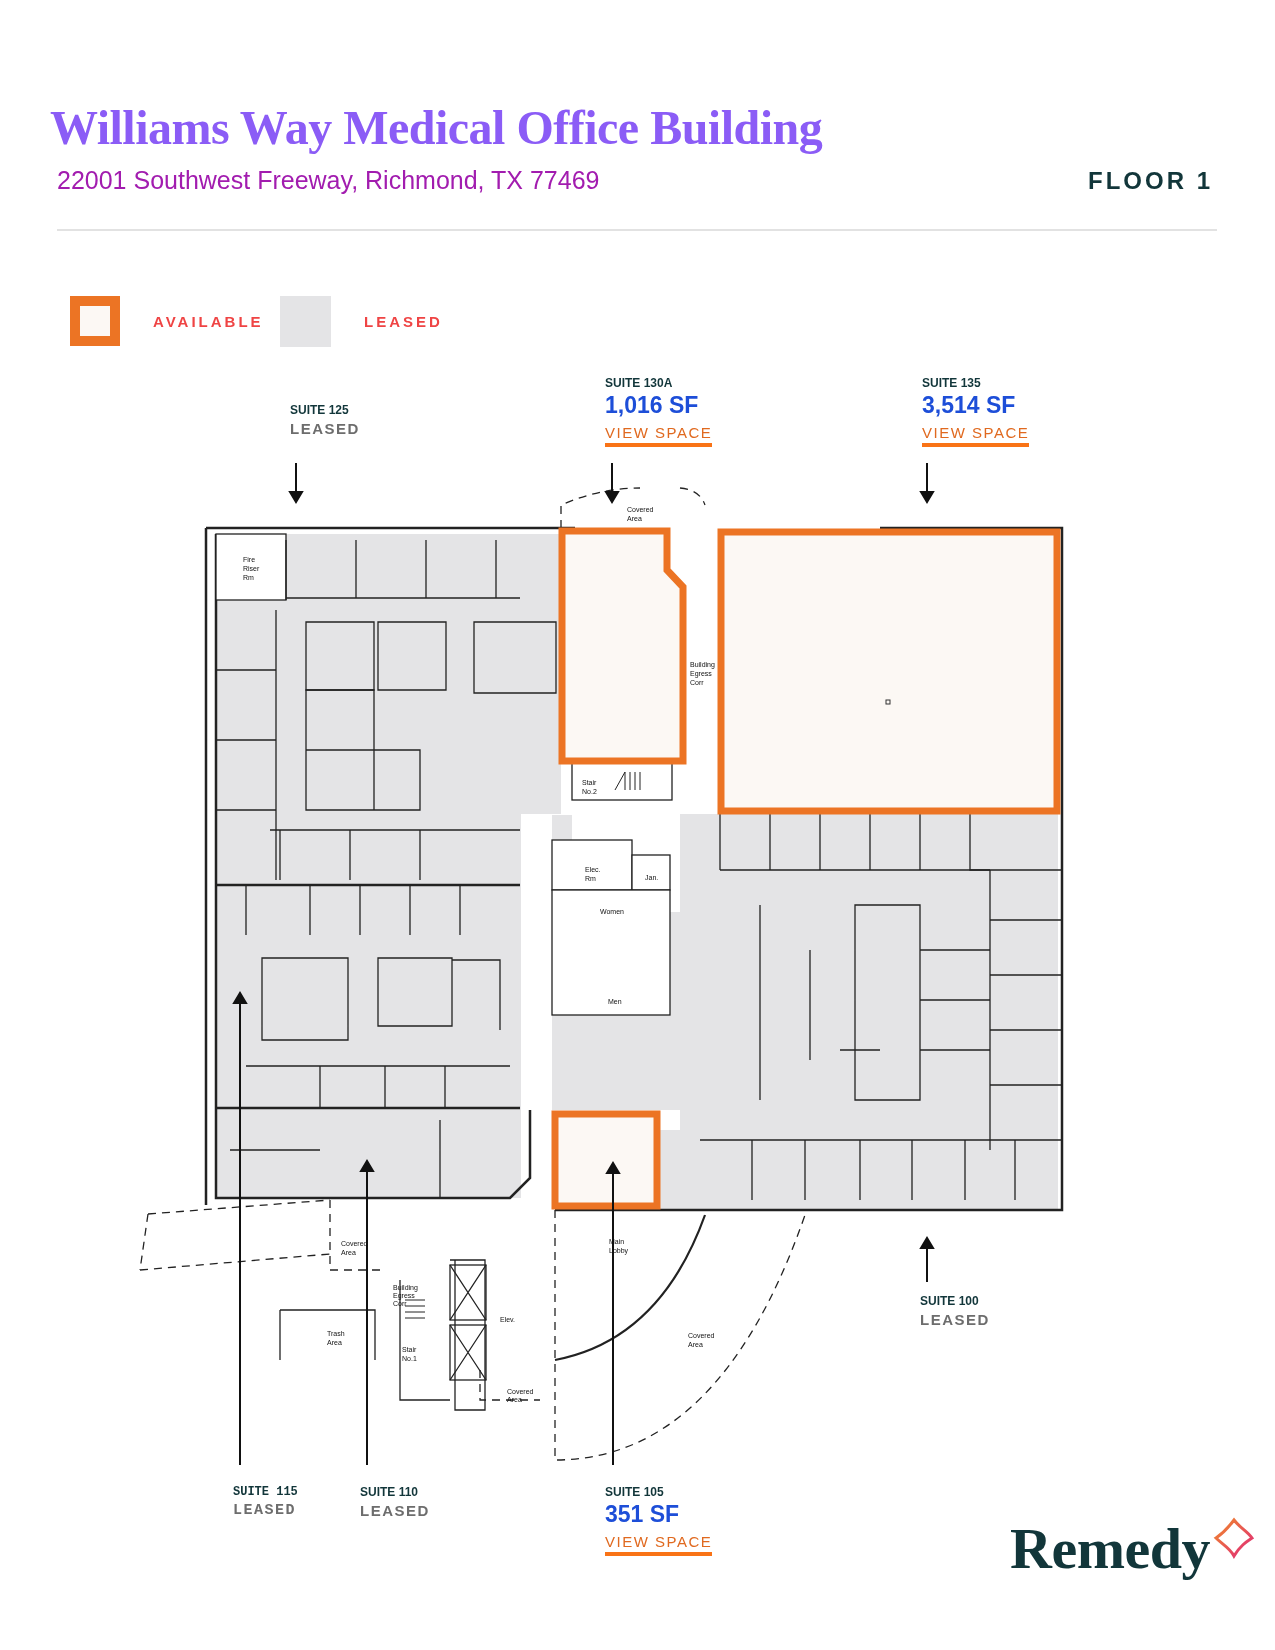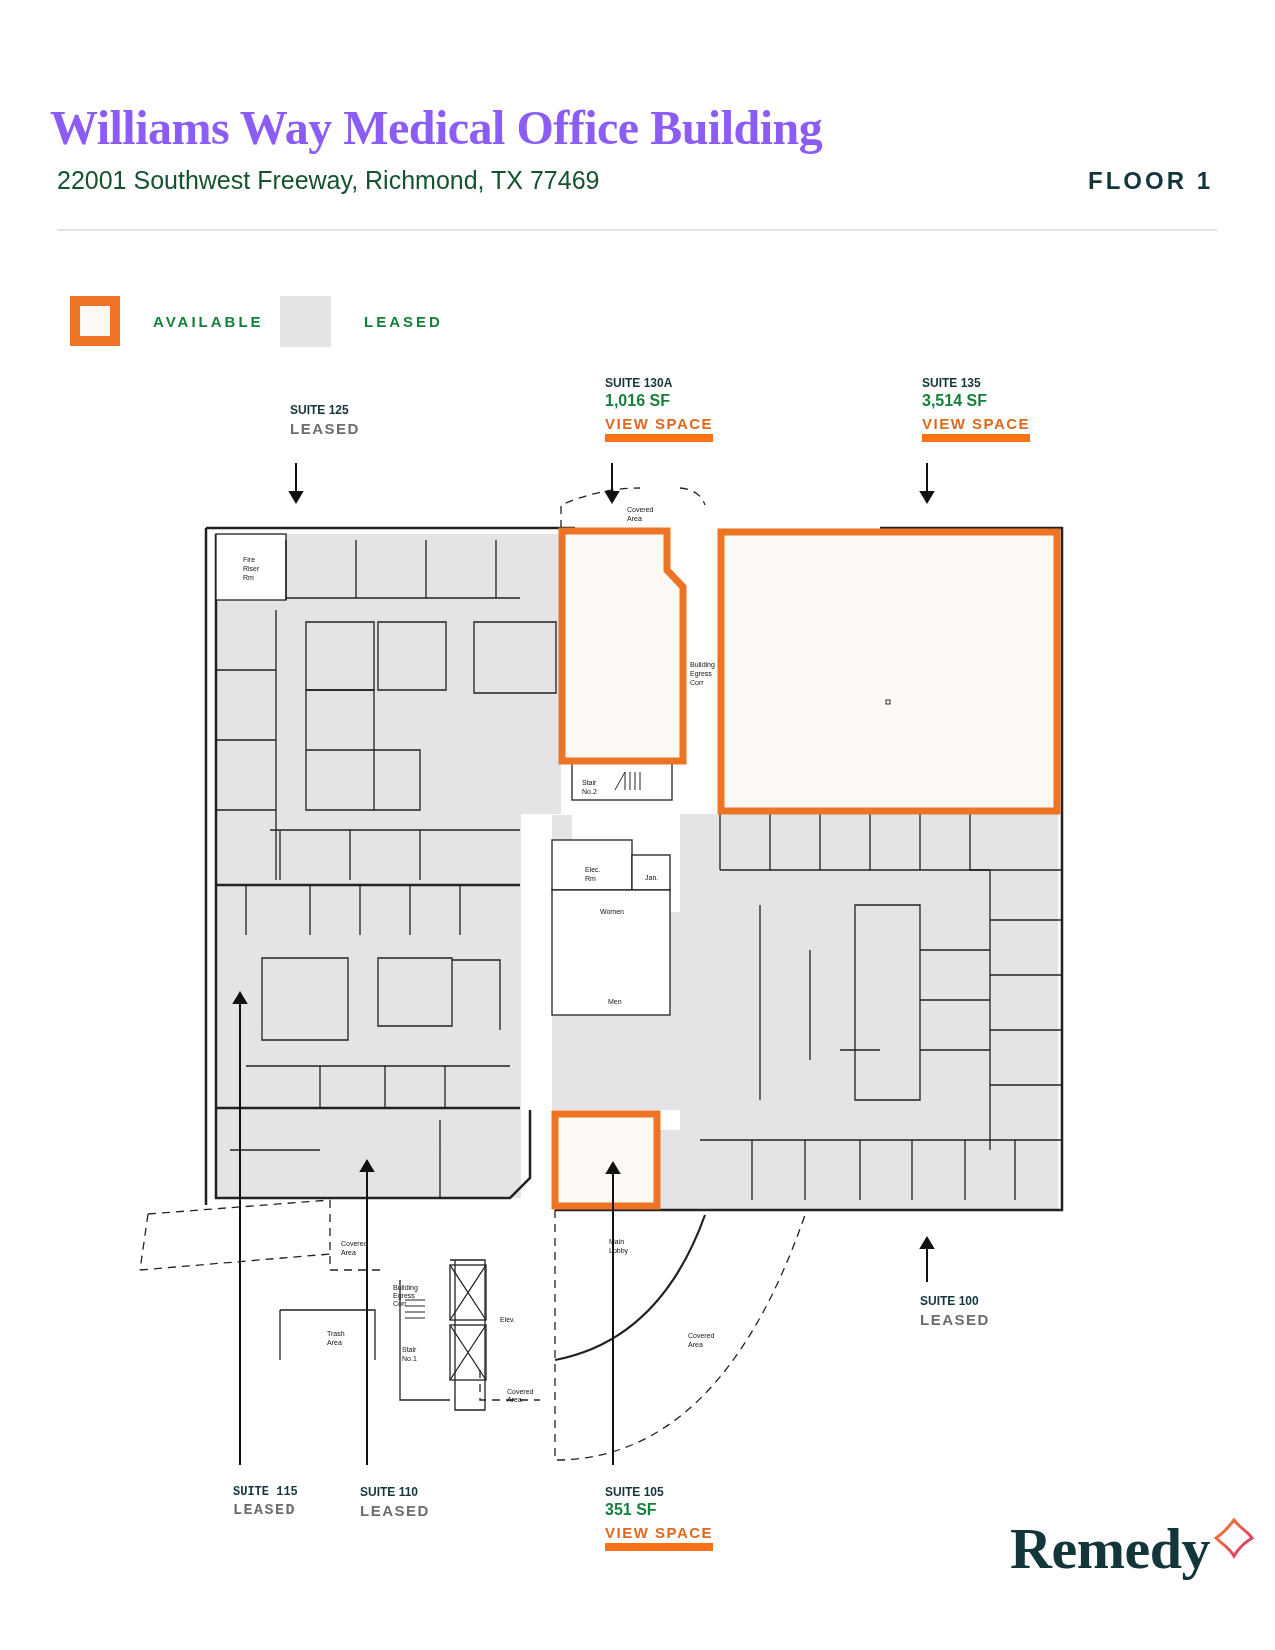--- a/index.html
+++ b/index.html
@@ -1,34 +1,34 @@
 <!DOCTYPE html>
 <html><head>
 <meta charset="utf-8">
 <style>
   html, body { margin:0; padding:0; background:#ffffff; }
   body { width:1275px; height:1650px; position:relative; overflow:hidden;
          font-family:"Liberation Sans", sans-serif; color:#12363a; }
   .title { position:absolute; left:50px; top:100px; font-family:"Liberation Serif", serif;
            font-size:48px; font-weight:bold; color:#8b5cf6; letter-spacing:-0.5px; white-space:nowrap; }
-  .address { position:absolute; left:57px; top:166px; font-size:25px; color:#14532d; white-space:nowrap; }
+  .address { position:absolute; left:57px; top:166px; font-size:25px; color:#a21caf; white-space:nowrap; }
   .floor { position:absolute; right:62px; top:167px; font-size:24px; font-weight:bold; letter-spacing:3px; color:#12363a;margin-left:23px; }
   .rule { position:absolute; left:57px; top:229px; width:1160px; height:2px; background:#e2e2e2; }
 
   .legend-item { position:absolute; top:296px; display:flex; align-items:center; }
   .sw-avail { width:40px; height:40px; box-sizing:border-box; border:9px solid #ec7424; background:#fcf8f4; }
   .sw-leased { width:51px; height:51px; background:#e4e4e6; }
-  .legend-label { font-size:15px; font-weight:bold; letter-spacing:3px; margin-left:33px; color:#15803d; }
+  .legend-label { font-size:15px; font-weight:bold; letter-spacing:3px; margin-left:33px; color:#ef4444; }
 
   .suite-label { position:absolute; line-height:1.25; }
   .suite-name { font-size:12px; font-weight:bold; color:#12363a; white-space:nowrap; }
-  .suite-sf { font-size:16px; font-weight:bold; color:#15803d; white-space:nowrap; }
+  .suite-sf { font-size:23px; font-weight:bold; color:#1d4ed8; white-space:nowrap; }
   .suite-status { font-size:15px; font-weight:bold; letter-spacing:1.5px; color:#6d6d6d; margin-top:2px; }
-  .suite-link { display:inline-block; font-size:15px; font-weight:bold; letter-spacing:1.5px; color:#e0691f;
-                border-bottom:8px solid #f97316; margin-top:4px; cursor:pointer; text-decoration:none; }
+  .suite-link { display:inline-block; font-size:15px; font-weight:normal; letter-spacing:1.5px; color:#e0691f;
+                border-bottom:4px solid #f97316; margin-top:4px; cursor:pointer; text-decoration:none; }
 
   svg.plan { position:absolute; left:0; top:0; }
   .room-label { font-family:"Liberation Sans", sans-serif; font-size:7px; fill:#111; }
 
   .logo { position:absolute; left:1010px; top:1515px; display:flex; align-items:center; }
   .logo-text { font-family:"Liberation Serif", serif; font-size:58px; font-weight:bold; color:#12363a; letter-spacing:-0.5px; }
 </style>
 </head>
 <body>
 

